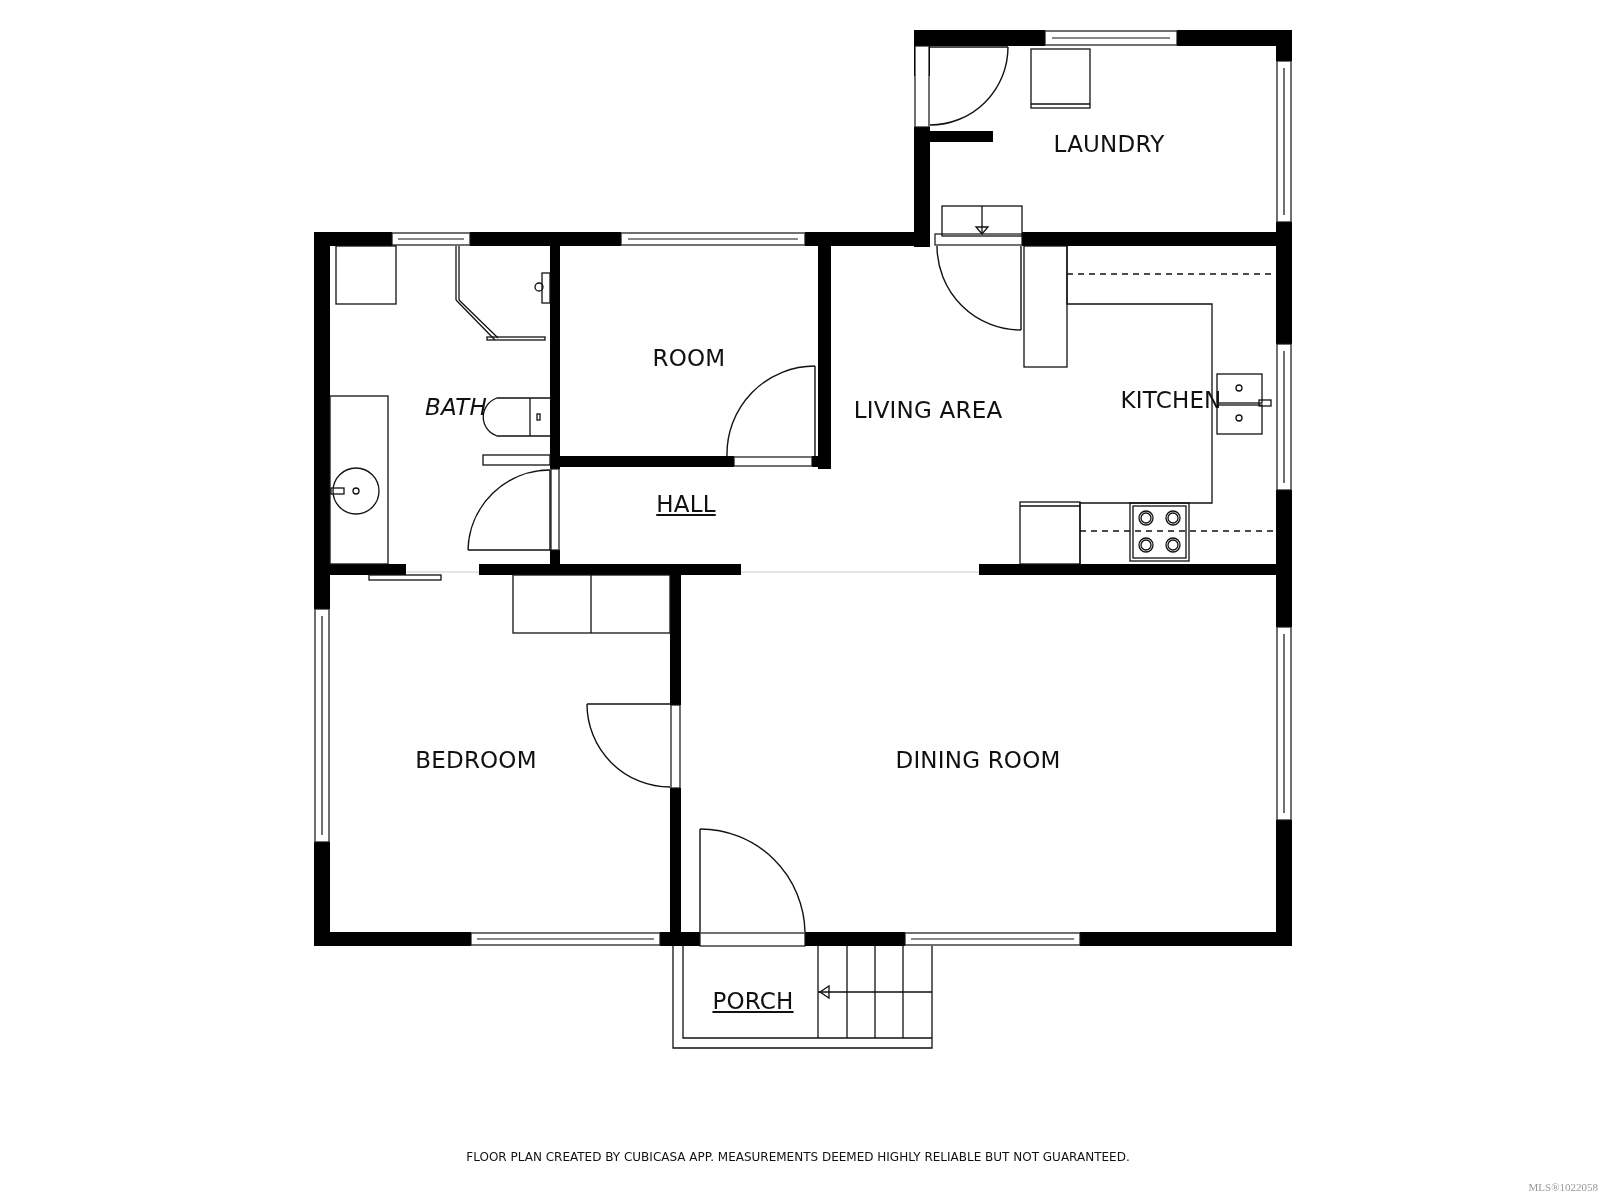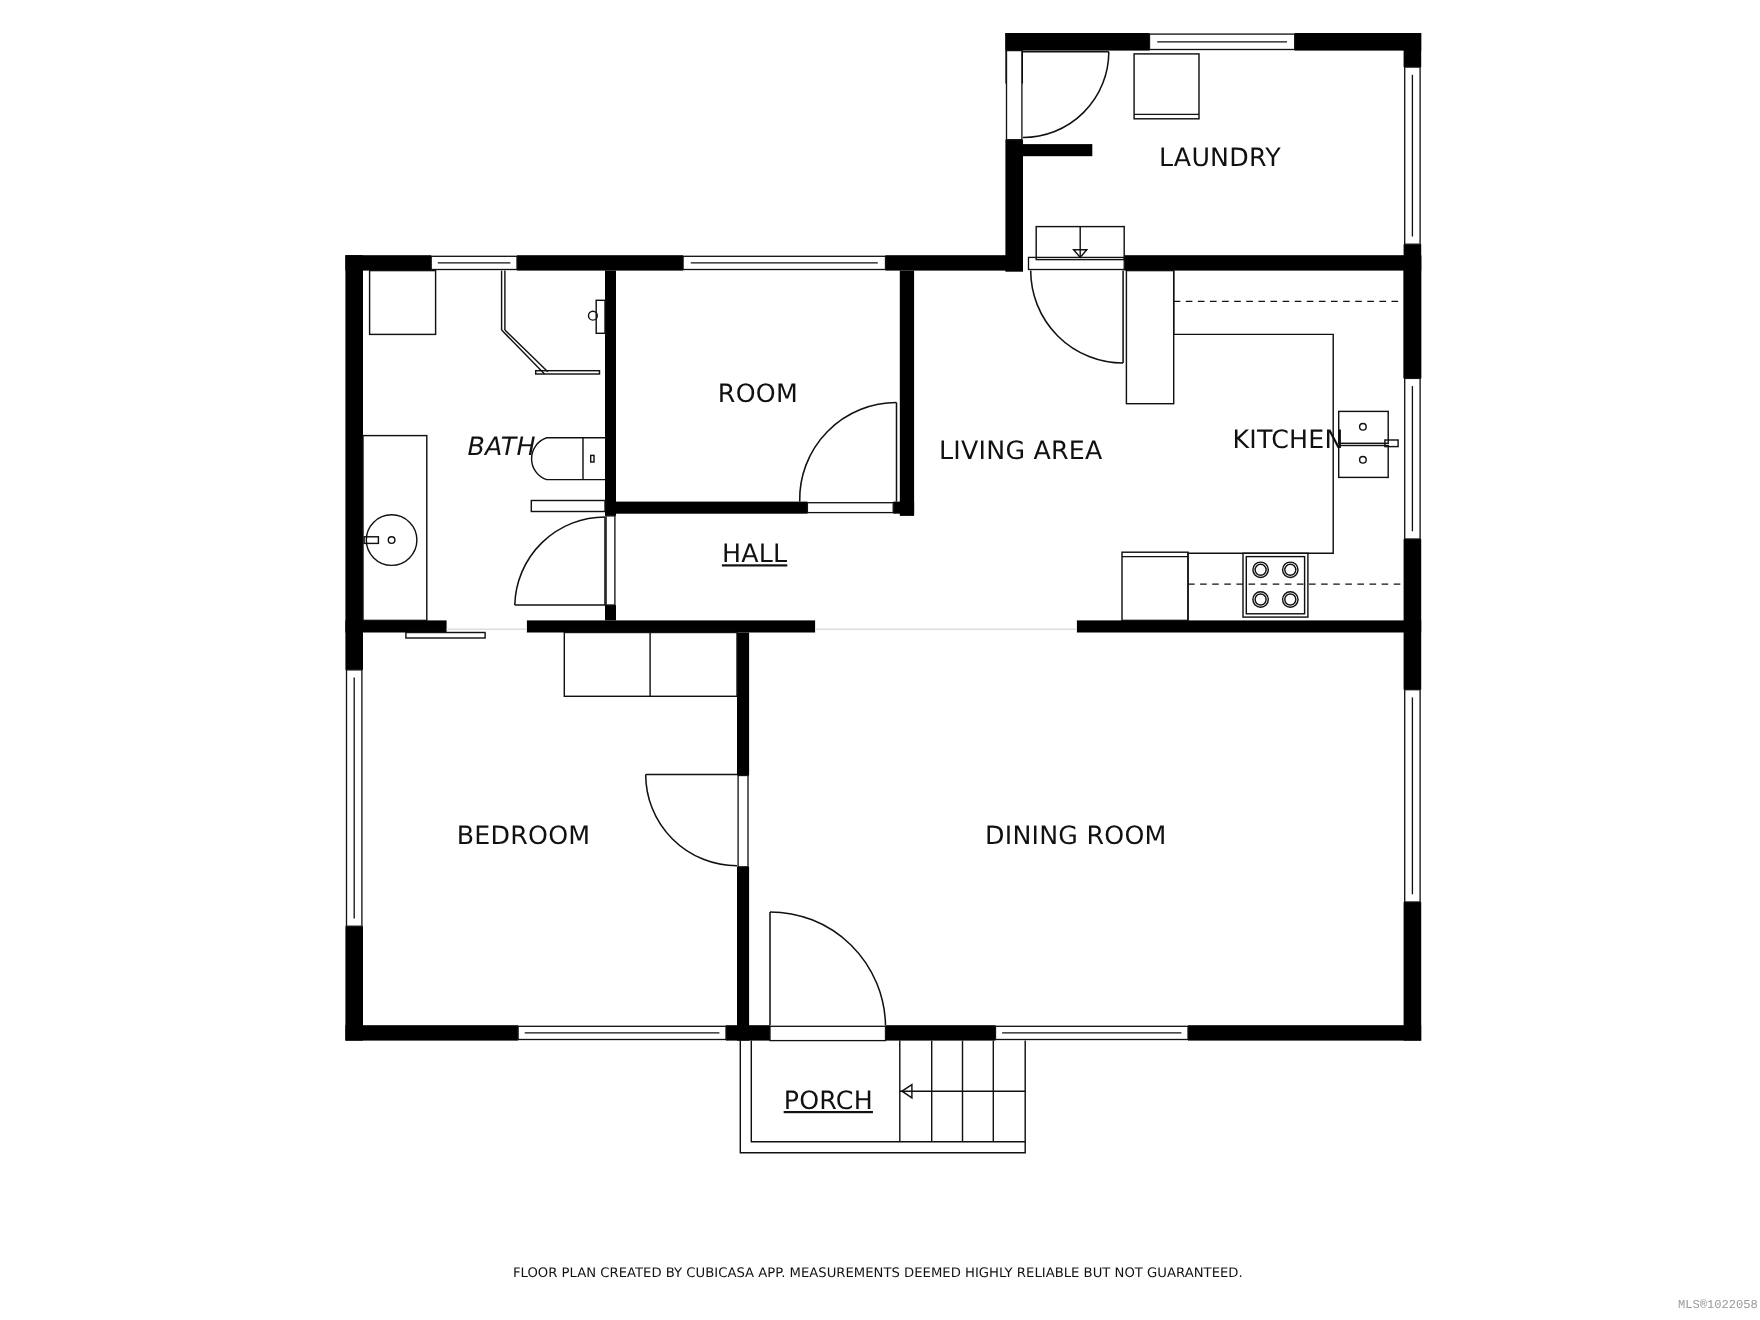--- a/index.html
+++ b/index.html
@@ -1,20 +1,20 @@
 <!DOCTYPE html>
 <html><head>
 <meta charset="utf-8">
 <style>
   html,body{margin:0;padding:0;background:#ffffff;}
   body{width:1600px;height:1200px;position:relative;overflow:hidden;font-family:"DejaVu Sans","Liberation Sans",sans-serif;}
   #plan{position:absolute;left:0;top:0;width:1600px;height:1200px;}
   .room-label{position:absolute;font-family:"DejaVu Sans","Liberation Sans",sans-serif;font-size:23px;color:#111;white-space:nowrap;transform:translate(-50%,-50%);letter-spacing:0.2px;}
   .disclaimer{position:absolute;left:0;width:1600px;top:1150px;text-align:center;font-family:"DejaVu Sans","Liberation Sans",sans-serif;font-size:12px;color:#111;transform:translateX(-2px);}
-  .mls{position:absolute;right:2px;top:1181px;font-family:Liberation Mono, monospace;font-size:11px;color:#999;}
+  .mls{position:absolute;right:2px;top:1181px;font-family:Liberation Serif, serif;font-size:11px;color:#999;}
 </style>
 </head>
 <body>
 
 <svg id="plan" width="1600" height="1200" viewBox="0 0 1600 1200" xmlns="http://www.w3.org/2000/svg">
 
   <g fill="#000">
 
     <rect x="914" y="30" width="131" height="16"></rect>
     <rect x="1177" y="30" width="115" height="16"></rect>

